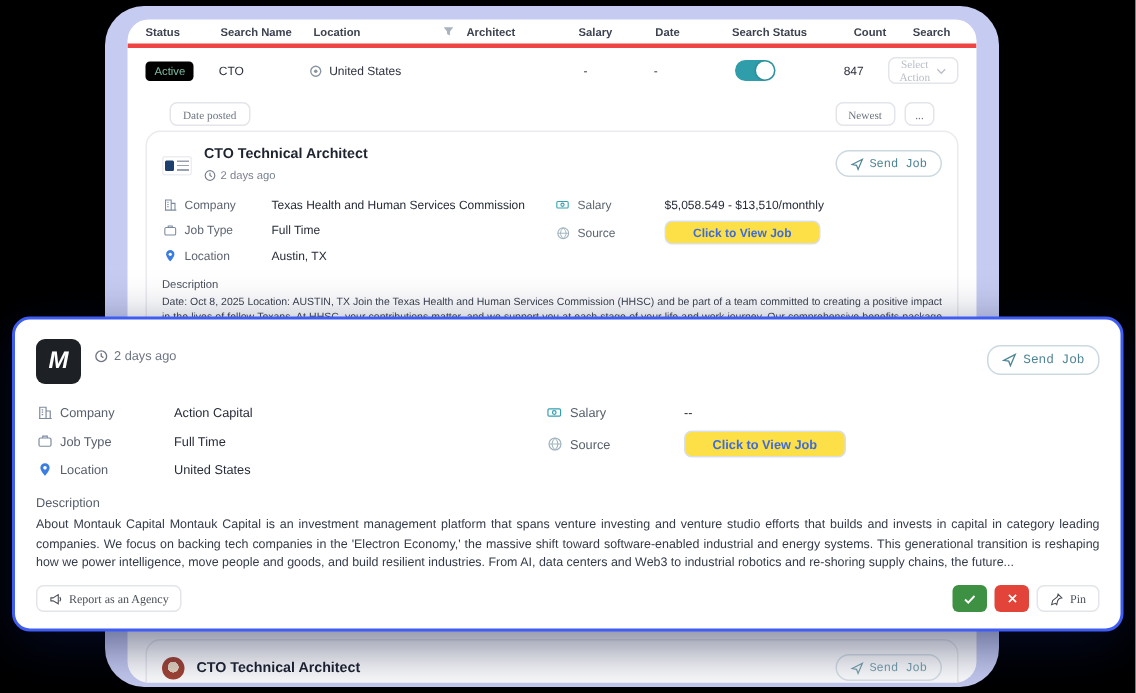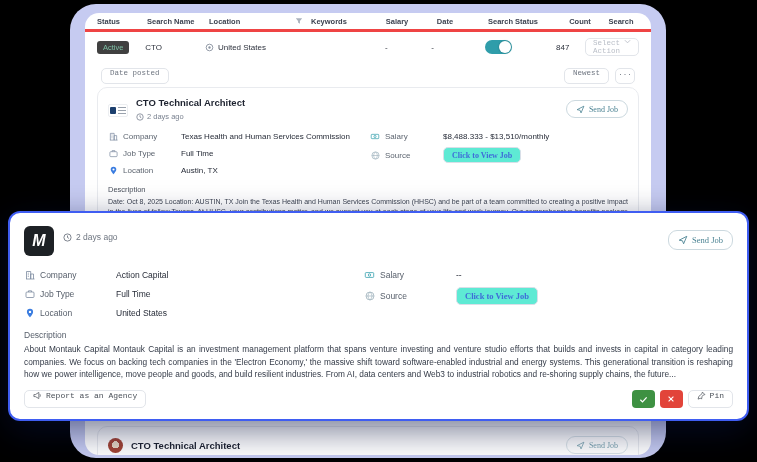--- a/index.html
+++ b/index.html
@@ -14,53 +14,53 @@
   .thead{display:flex;align-items:center;height:19px;padding:0 12px;font-size:7.5px;font-weight:700;color:#3c4250;border-bottom:3px solid #ef4444}
   .trow{display:flex;align-items:center;height:30px;padding:0 12px;font-size:8px;color:#2c313c}
   .c1{width:50px}.c2{width:62px}
   .c3{width:102px;display:flex;align-items:center;justify-content:space-between;padding-right:8px}
   .c4{width:62px}
   .c5{width:48px;text-align:center}.c6{width:48px;text-align:center}
   .c7{width:88px;display:flex;justify-content:center;text-align:center}
   .c8{width:46px;text-align:center}
   .c9{flex:1;display:flex;justify-content:center;text-align:center}
   .thead .c7{display:block}.thead .c9{display:block}
-  .badge{display:inline-block;background:#404040;color:#7dbfa4;font-size:7.5px;padding:2px 6px;border-radius:3px}
+  .badge{display:inline-block;background:#000000;color:#7dbfa4;font-size:7.5px;padding:2px 6px;border-radius:3px}
   .loccell{display:flex;align-items:center;gap:4px;color:#2c313c}
   .loccell .ic{color:#8a93a0}
   .funnel{color:#aab2bd}
   .toggle{width:27px;height:14px;border-radius:7px;background:#2f9daa;position:relative;cursor:pointer}
   .toggle .knob{position:absolute;right:1px;top:1px;width:12px;height:12px;border-radius:50%;background:#fff;box-shadow:0 0 2px rgba(0,0,0,.3)}
-  .btn{display:flex;gap:4px;background:#fff;border:1px solid #e2e5ea;border-radius:5px;color:#6f7681;font-size:7.5px;cursor:pointer;font-family:Liberation Mono, monospace}
+  .btn{display:flex;align-items:center;gap:4px;background:#fff;border:1px solid #e2e5ea;border-radius:5px;color:#6f7681;font-size:7.5px;cursor:pointer;font-family:Liberation Serif, serif}
   .sel-action{height:18px;padding:0 7px;color:#b9bec7}
-  .toolbar{display:flex;align-items:center;gap:6px;padding:6px 16px 8px}
+  .toolbar{display:flex;align-items:center;gap:6px;padding:6px 28px 8px}
   .toolbar .btn{height:16px;padding:0 8px}
   .spacer{flex:1}
   .btn-more{width:20px;justify-content:center;padding:0}
 
   
   .jobcard{position:absolute;left:12px;width:542px;background:#fff;border:1px solid #e9ebef;border-radius:10px;padding:9px 10px}
   .jobcard.first{top:74px;height:180px}
   .jobcard.bottom{top:413px;height:55px}
   .jc-head{display:flex;align-items:center;gap:8px}
   .logo-tex{width:20px;height:13px;margin-top:2px;display:flex;align-items:center;gap:2px;border:1px solid #eceef1;border-radius:2px;padding:1px}
   .lt-star{width:6px;height:7px;background:#1c3f6e;border-radius:1px}
   .lt-lines{flex:1;height:7px;background:repeating-linear-gradient(#9aa2ad 0 1px,transparent 1px 3px)}
   .jc-title{font-size:9.5px;font-weight:700;color:#1e2330}
   .jc-time{display:flex;align-items:center;gap:3px;font-size:7.5px;color:#7a8290;margin-top:4px}
-  .send-btn{margin-left:auto;height:18px;border:1px solid #ccd9df;border-radius:9px;color:#4d8494;font-size:8px;display:flex;align-items:center;gap:4px;padding:0 9px;background:#fff;cursor:pointer;flex:none;font-family:Liberation Serif, serif}
+  .send-btn{margin-left:auto;height:18px;border:1px solid #ccd9df;border-radius:9px;color:#4d8494;font-size:8px;display:flex;align-items:center;gap:4px;padding:0 9px;background:#fff;cursor:pointer;flex:none;font-family:Liberation Mono, monospace}
   .jc-details{display:flex;margin-top:9px}
   .col-l{width:262px}.col-r{flex:1}
   .drow{display:flex;align-items:center;margin-bottom:5px;font-size:8px;min-height:12px}
   .dicon{width:10px;margin-right:5px;display:flex;justify-content:center}
   .dlabel{width:58px;color:#5d6570}
   .dvalue{color:#272c38}
   .ic-company{color:#7c8aa0}.ic-jobtype{color:#7c8aa0}.ic-pin{color:#3b7de0}
   .ic-money{color:#35a0ad}.ic-globe{color:#9fb3bd}
-  .view-btn{border:1px solid #d9dfe8;border-radius:5px;color:#3f6cd8;font-size:8px;font-weight:600;height:16px;padding:0 8px;background:#5eead4;cursor:pointer;font-family:Liberation Serif, serif}
+  .view-btn{border:1px solid #d9dfe8;border-radius:5px;color:#3f6cd8;font-size:8px;font-weight:600;height:16px;padding:0 18px;background:#fde047;cursor:pointer;font-family:Liberation Sans, sans-serif}
   .desc-label{font-size:7.5px;color:#4a505c;margin-top:4px}
   .desc{font-size:7px;line-height:9.8px;color:#3e4452;margin-top:3px;text-align:justify}
 
   
   .overlay{position:absolute;left:8px;top:211px;width:741px;height:210px;background:#fff;border:2px solid #3f5df2;border-radius:12px;padding:13px 14px;box-shadow:0 10px 34px rgba(8,16,60,.55);z-index:5}
   .ov-head{display:flex;gap:9px;align-items:flex-start}
   .ov-logo{width:30px;height:30px;background:#1d2125;border-radius:6px;color:#fff;display:flex;align-items:center;justify-content:center;font-style:italic;font-weight:700;font-size:16px}
   .ov-titlebox{width:332px}
   .ov-title{font-size:11px;font-weight:700;color:#14181f;line-height:14.5px}
   .ov-time{display:flex;align-items:center;gap:4px;font-size:8.5px;color:#6f7681;margin-top:6px}
@@ -89,21 +89,21 @@
       <div class="c1">Status</div>
       <div class="c2">Search Name</div>
       <div class="c3">
         <span>Location</span>
         <span class="funnel">
           <svg width="8" height="8" viewBox="0 0 10 10">
               <path d="M1 1.5h8L6.2 5v3.4L3.8 7V5z" fill="currentColor"></path>
             </svg>
         </span>
       </div>
-      <div class="c4">Keywords</div>
+      <div class="c4">Architect</div>
       <div class="c5">Salary</div>
       <div class="c6">Date</div>
       <div class="c7">Search Status</div>
       <div class="c8">Count</div>
       <div class="c9">Search</div>
     </div>
 
     <div class="trow">
       <div class="c1"><span class="badge">Active</span></div>
       <div class="c2">CTO</div>
@@ -213,21 +213,21 @@
         </div>
         <div class="col-r">
           <div class="drow">
             <span class="dicon ic-money">
               <svg width="10" height="9" viewBox="0 0 10 10">
                   <rect x="0.8" y="2.6" width="8.4" height="4.8" rx="0.8" stroke="currentColor" stroke-width="0.8" fill="none"></rect>
                   <circle cx="5" cy="5" r="1.2" stroke="currentColor" stroke-width="0.8" fill="none"></circle>
                 </svg>
             </span>
             <span class="dlabel">Salary</span>
-            <span class="dvalue">$8,488.333 - $13,510/monthly</span>
+            <span class="dvalue">$5,058.549 - $13,510/monthly</span>
           </div>
           <div class="drow">
             <span class="dicon ic-globe">
               <svg width="9" height="9" viewBox="0 0 10 10">
                   <circle cx="5" cy="5" r="4" stroke="currentColor" stroke-width="0.8" fill="none"></circle>
                   <path d="M1 5h8M5 1c-2.7 2.7-2.7 5.3 0 8M5 1c2.7 2.7 2.7 5.3 0 8" stroke="currentColor" stroke-width="0.7" fill="none"></path>
                 </svg>
             </span>
             <span class="dlabel">Source</span>
             <button class="view-btn">Click to View Job</button>

